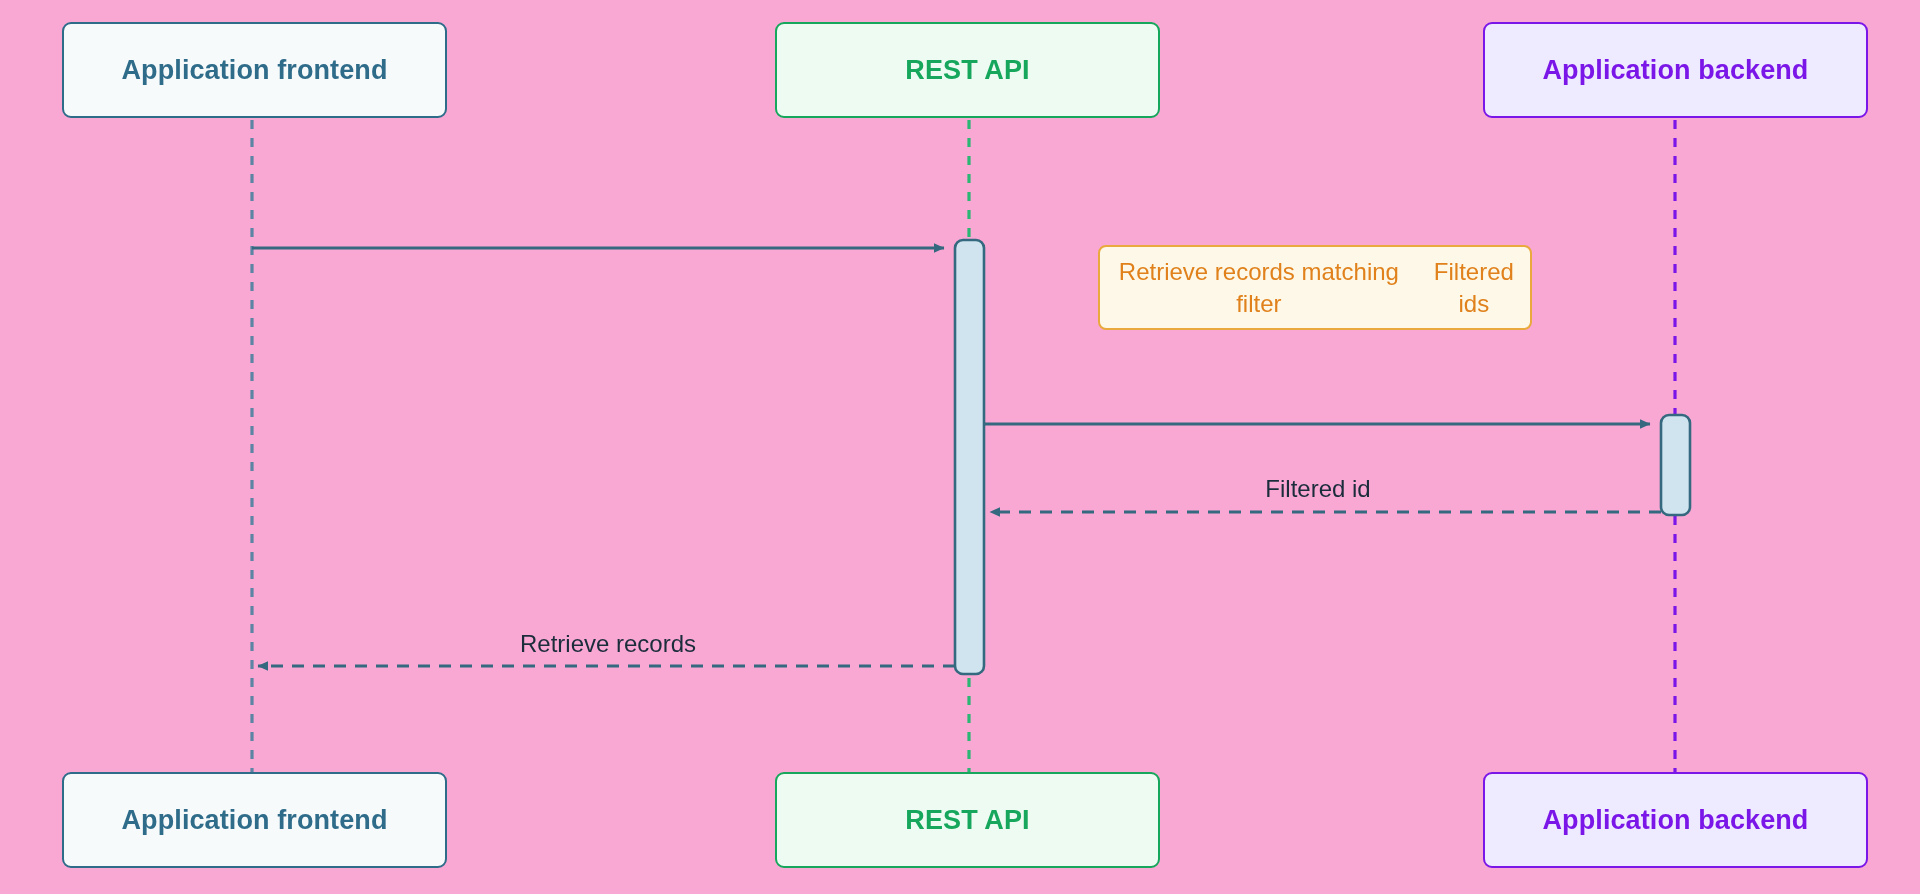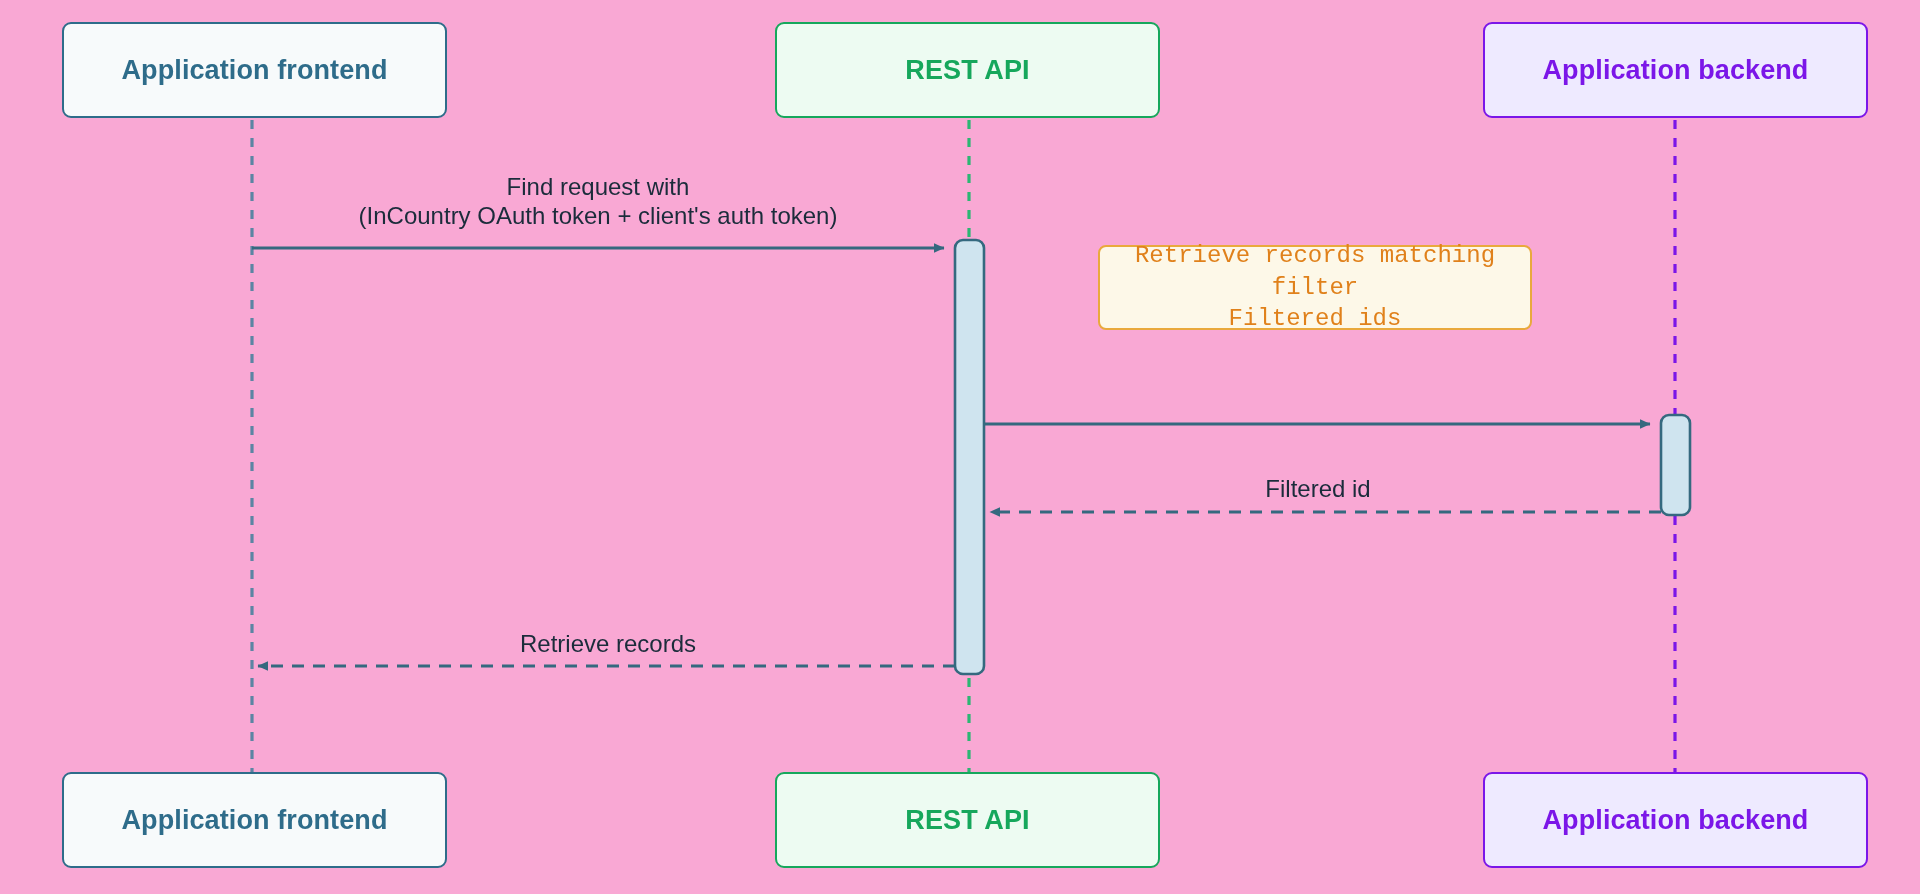--- a/index.html
+++ b/index.html
@@ -40,27 +40,25 @@
     letter-spacing: 0.1px;
   }
   .note-box {
     position: absolute;
     box-sizing: border-box;
     border: 2px solid #e9a93c;
     border-radius: 8px;
     background: #fdf8e8;
     color: #e0811b;
     display: flex;
-    flex-direction: column;
     align-items: center;
     justify-content: center;
     font-size: 24px;
     line-height: 1.32;
     text-align: center;
-    font-family: Liberation Mono, monospace;
   }
   .msg-label {
     position: absolute;
     color: #1b2c3b;
     font-size: 24px;
     line-height: 1.22;
     text-align: center;
     white-space: nowrap;
   }
 </style>
@@ -120,24 +118,20 @@
 
   <div class="participant-box" style="left:1483px; top:772px; width:385px; height:96px; border-color:#7b16e8; background:#eeeaff; color:#7b16e8;">
     <span>Application backend</span>
   </div>
 
   <div class="note-box" style="left:1098px; top:245px; width:434px; height:85px;">
     <span>Retrieve records matching filter</span>
     <span>Filtered ids</span>
   </div>
 
-  <div class="msg-label" style="left:328px; top:172px; width:540px;">
-    <div>Find request with</div>
-    <div>(InCountry OAuth token + client's auth token)</div>
-  </div>
 
 
   <div class="msg-label" style="left:1038px; top:474px; width:560px;">
     <div>Filtered id</div>
   </div>
 
   <div class="msg-label" style="left:328px; top:629px; width:560px;">
     <div>Retrieve records</div>
   </div>
 

